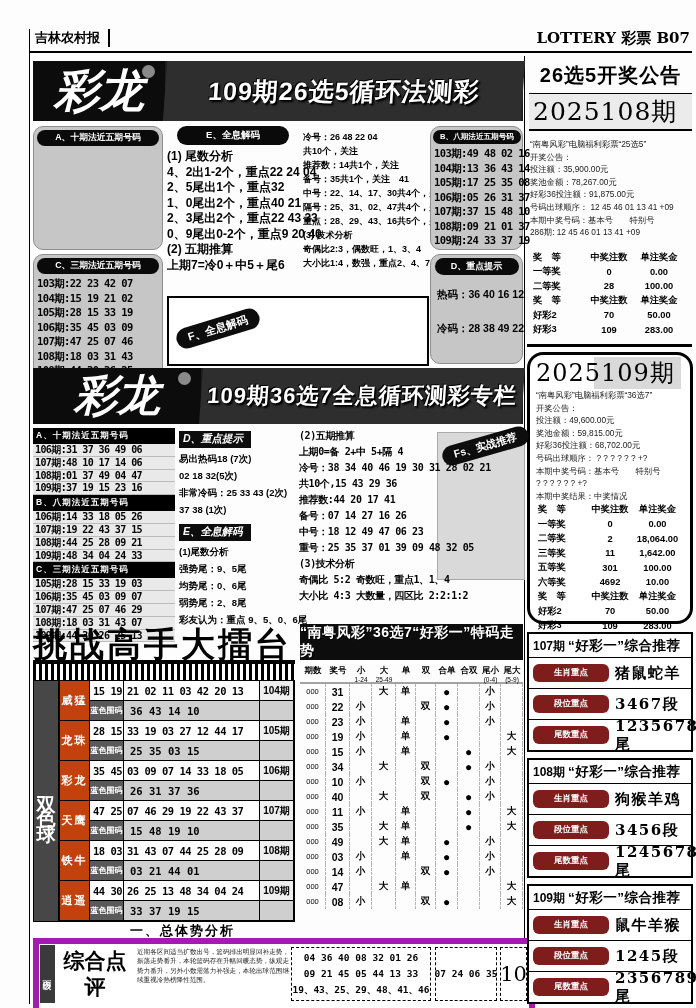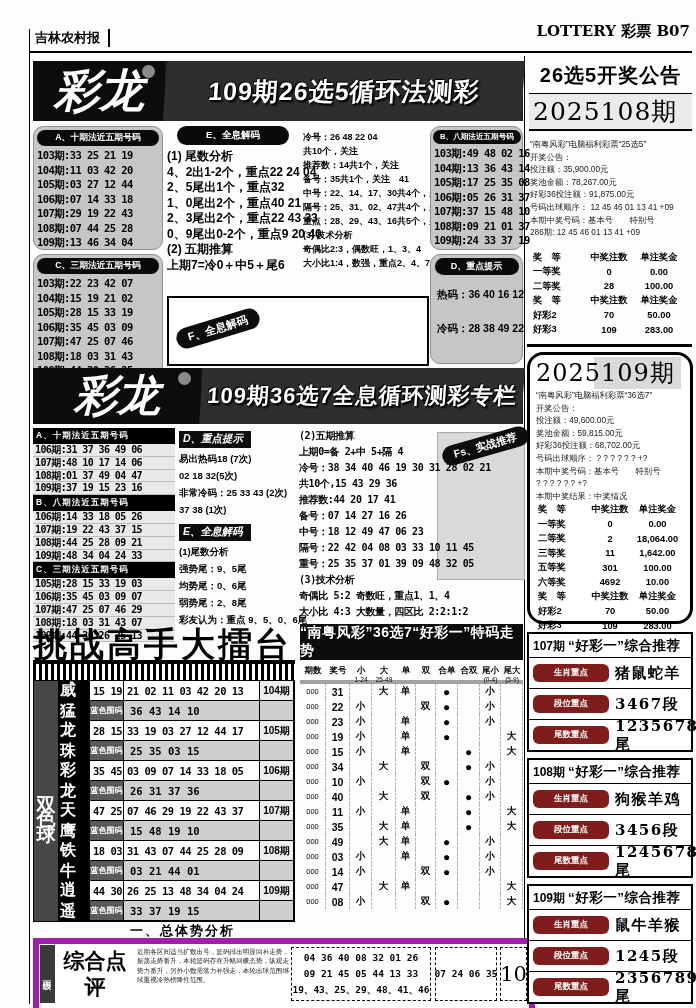--- a/index.html
+++ b/index.html
@@ -42,30 +42,30 @@
   .fsbox{background:#d9d9d9;border:1px solid #aaa;}
   
   .challenge{font-family:"DejaVu Serif",serif;font-weight:bold;letter-spacing:3px;}
   .comb{background:repeating-linear-gradient(90deg,#000 0 3px,#fff 3px 6px);border-top:4px solid #000;border-bottom:2px solid #000;}
   .rtitle{background:#0d0d0d;color:#fff;font-weight:bold;display:flex;align-items:center;justify-content:center;
           text-shadow:1px 1px 0 #000;letter-spacing:0.5px;}
   .ssq{background:#474747;color:#fff;writing-mode:vertical-lr;text-orientation:upright;
        display:flex;align-items:center;justify-content:center;font-weight:bold;letter-spacing:14px;border:1px solid #000;}
   .exgrid{display:grid;grid-template-columns:30px 34px 136px 34px;grid-auto-rows:20px;border:1px solid #000;background:#fff;}
   .ec{border-right:1px solid #000;border-bottom:1px solid #000;display:flex;align-items:center;box-sizing:border-box;overflow:hidden;}
-  .ec.name{grid-row:span 2;background:#000000;color:#fff;font-weight:bold;font-size:16px;justify-content:center;letter-spacing:2px;}
+  .ec.name{grid-row:span 2;background:#c2410c;color:#fff;font-weight:bold;font-size:11px;justify-content:center;letter-spacing:2px;}
   .ec.front,.ec.nums{font-family:"DejaVu Sans Mono",monospace;font-weight:bold;font-size:10.5px;letter-spacing:-0.5px;padding-left:3px;}
   .ec.issue{font-weight:bold;font-size:10px;justify-content:center;background:#efefef;}
   .ec.bl{background:#5a5a5a;color:#fff;font-size:8px;font-weight:bold;justify-content:center;white-space:nowrap;}
   .ec.bn{background:#cfcfcf;font-family:"DejaVu Sans Mono",monospace;font-weight:bold;font-size:10.5px;padding-left:6px;}
   .ec.be{background:#cfcfcf;}
   .analysis-title{font-weight:bold;font-size:13px;letter-spacing:2px;margin-left:15px;}
   
   .trend{display:grid;grid-template-columns:26px 24px 22px 24px 20px 20px 22px 22px 21px 22px;}
-  .th{font-size:8.5px;font-weight:bold;text-align:center;line-height:9px;padding-top:2px;border-bottom:4px solid #a3a3a3;height:20px;box-sizing:border-box;}
+  .th{font-size:8.5px;font-weight:bold;text-align:center;line-height:9px;padding-top:2px;border-bottom:2px solid #a3a3a3;height:20px;box-sizing:border-box;}
   .th small{font-size:6.5px;font-weight:normal;display:block;}
   .tc{height:15px;display:flex;align-items:center;justify-content:center;border-right:1px dashed #b5b5b5;box-sizing:border-box;}
   .tc.iss{font-size:7.5px;}
   .tc.num{font-size:10.5px;font-weight:bold;}
   .tc.flag{font-size:9.5px;font-weight:bold;}
   .tc.dot{font-size:12px;line-height:10px;}
   
   .review{border:6px solid #a21caf;background:#fff;}
   .grade{background:#3a3a3a;color:#fff;writing-mode:vertical-lr;text-orientation:upright;font-size:8.5px;font-weight:bold;
          display:flex;align-items:center;justify-content:center;}
@@ -90,41 +90,32 @@
   .reco-row{display:flex;align-items:center;height:30px;border-top:1.5px solid #000;}
   .reco-label{background:#7f1d1d;color:#fff;font-size:8.5px;font-weight:bold;padding:3px 21px;margin:0 6px 0 4px;border-radius:6px;white-space:nowrap;}
   .reco-value{font-weight:bold;font-size:15px;letter-spacing:1.5px;font-family:"DejaVu Serif",serif;}
 </style>
 </head>
 <body>
 
 <div class="page">
 
   <div class="abs paper-name" style="left:35px;top:29px;">吉林农村报</div>
-  <div class="abs lottery" style="left:520px;top:22px;width:170px;text-align:right;">LOTTERY 彩票 B07</div>
+  <div class="abs lottery" style="left:520px;top:29px;width:170px;text-align:right;">LOTTERY 彩票 B07</div>
   <div class="abs hline" style="left:30px;top:51px;width:662px;height:2px;"></div>
   <div class="abs vline" style="left:29px;top:29px;width:1px;height:975px;"></div>
   <div class="abs vline" style="left:524px;top:56px;width:1px;height:948px;"></div>
 
   <div class="abs banner" style="left:33px;top:61px;width:490px;height:60px;">
     <div class="banner-logo" style="width:132px;font-size:45px;">彩龙</div>
     <div class="banner-title" style="font-size:25px;">109期26选5循环法测彩</div>
   </div>
 
   <div class="abs gpanel" style="left:33px;top:126px;width:130px;height:124px;">
     <div class="oval" style="width:122px;font-size:8.8px;padding:2px 0;">A、十期法近五期号码</div>
-    <div>
-        <div class="num-row">103期:33 25 21 19</div>
-        <div class="num-row">104期:11 03 42 20</div>
-        <div class="num-row">105期:03 27 12 44</div>
-        <div class="num-row">106期:07 14 33 18</div>
-        <div class="num-row">107期:29 19 22 43</div>
-        <div class="num-row">108期:07 44 25 28</div>
-        <div class="num-row">109期:13 46 34 04</div>
-      </div>
   </div>
   <div class="abs gpanel" style="left:33px;top:254px;width:130px;height:124px;">
     <div class="oval" style="width:122px;font-size:8.8px;padding:2px 0;">C、三期法近五期号码</div>
     <div>
         <div class="num-row">103期:22 23 42 07</div>
         <div class="num-row">104期:15 19 21 02</div>
         <div class="num-row">105期:28 15 33 19</div>
         <div class="num-row">106期:35 45 03 09</div>
         <div class="num-row">107期:47 25 07 46</div>
         <div class="num-row">108期:18 03 31 43</div>
@@ -237,21 +228,20 @@
 
   <div class="abs" style="left:299px;top:428px;width:226px;z-index:2;">
     <div>
         <div class="calc-line">(2)五期推算</div>
         <div class="calc-line">上期0=备 2+中 5+隔 4</div>
         <div class="calc-line">冷号：38 34 40 46 19 30 31 28 02 21</div>
         <div class="calc-line">共10个,15 43 29 36</div>
         <div class="calc-line">推荐数:44 20 17 41</div>
         <div class="calc-line">备号：07 14 27 16 26</div>
         <div class="calc-line">中号：18 12 49 47 06 23</div>
-        <div class="calc-line">隔号：22 42 04 08 03 33 10 11 45</div>
         <div class="calc-line">重号：25 35 37 01 39 09 48 32 05</div>
         <div class="calc-line">(3)技术分析</div>
         <div class="calc-line">奇偶比 5:2 奇数旺，重点1、1、4</div>
         <div class="calc-line">大小比 4:3 大数量，四区比 2:2:1:2</div>
       </div>
   </div>
 
   <div class="abs challenge" style="left:33px;top:622px;font-size:34px;">挑战高手大擂台</div>
   <div class="abs comb" style="left:33px;top:660px;width:262px;height:16px;"></div>
   <div class="abs rtitle" style="left:300px;top:624px;width:223px;height:36px;font-size:14px;">“南粤风彩”36选7“好彩一”特码走势</div>

